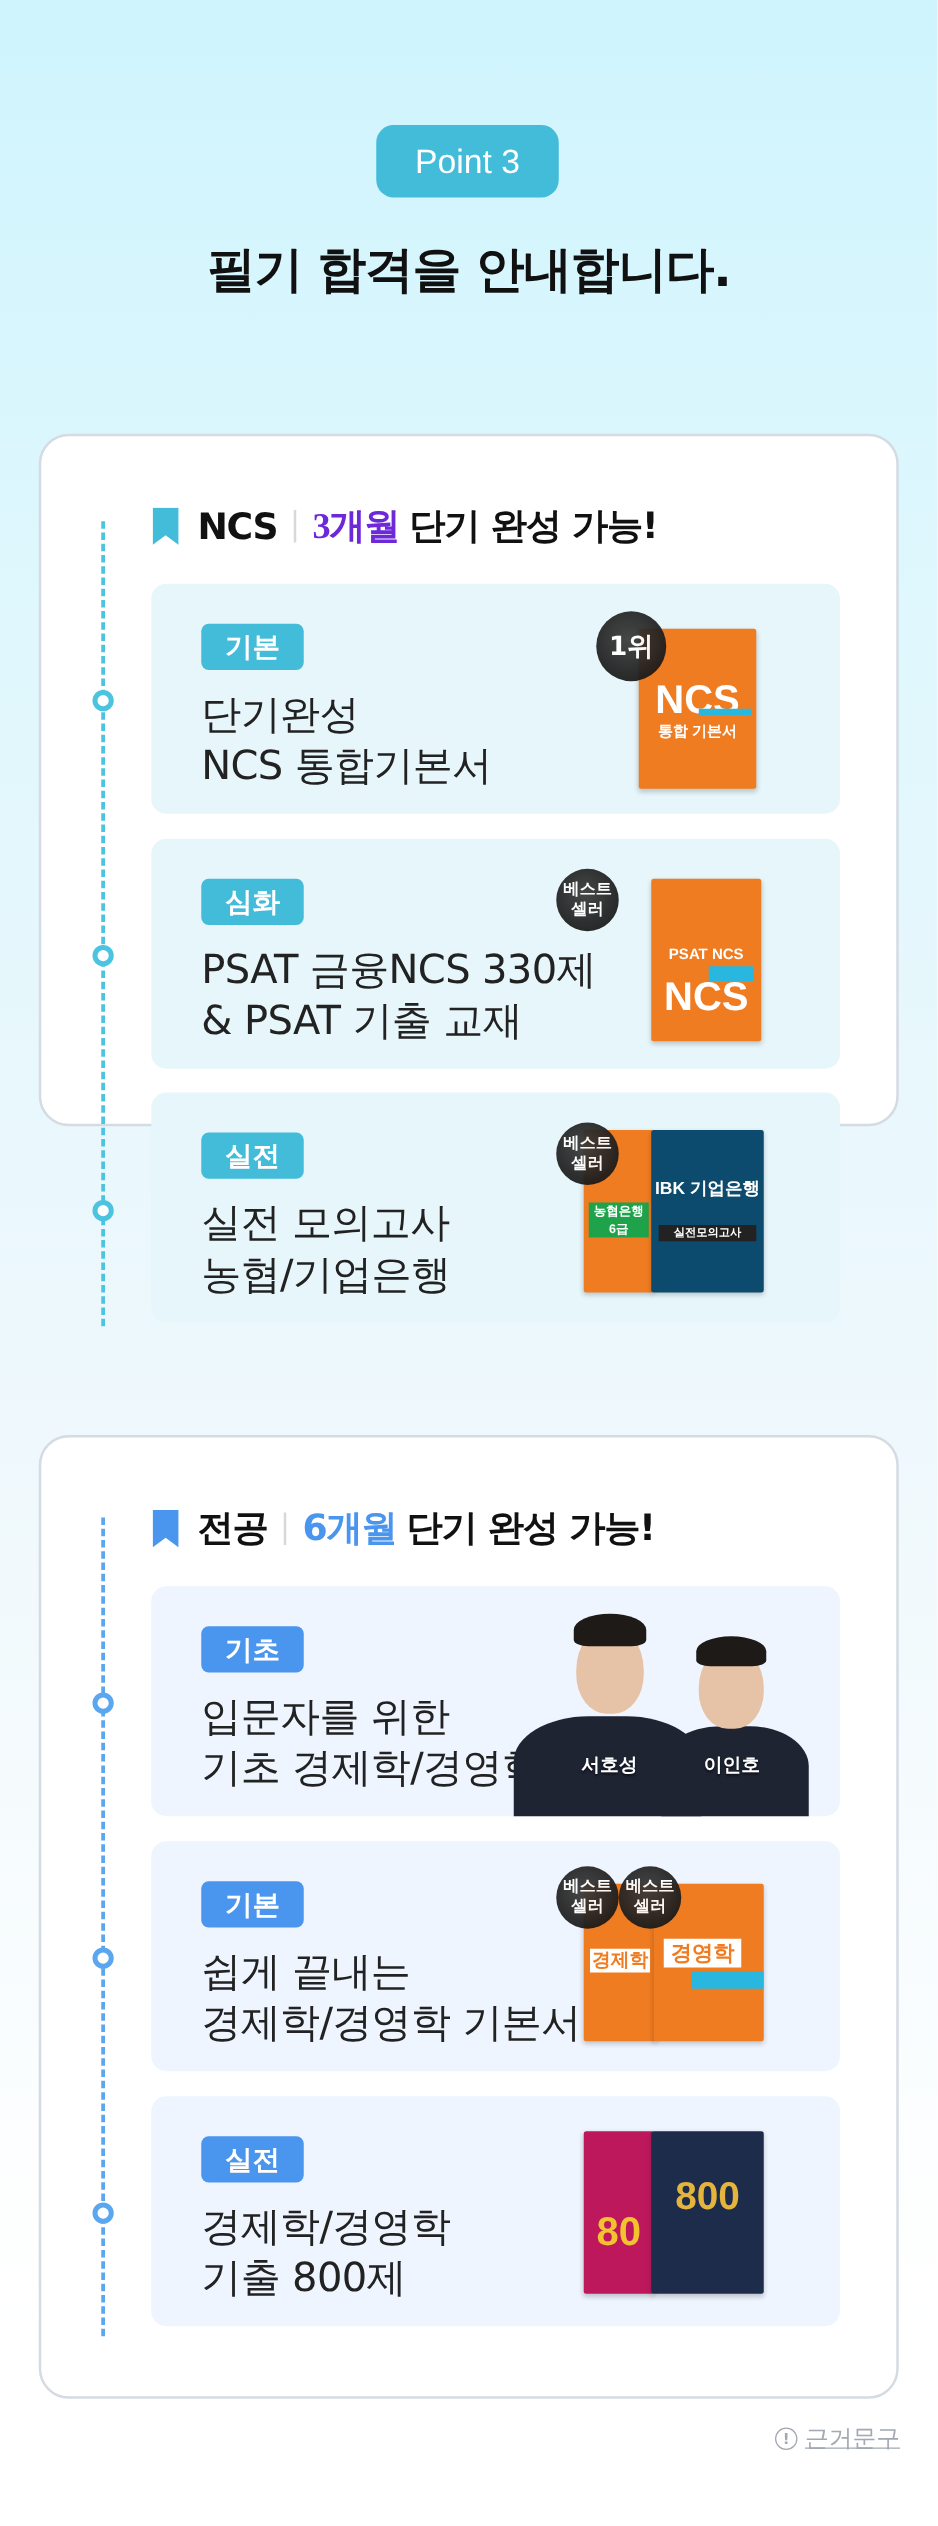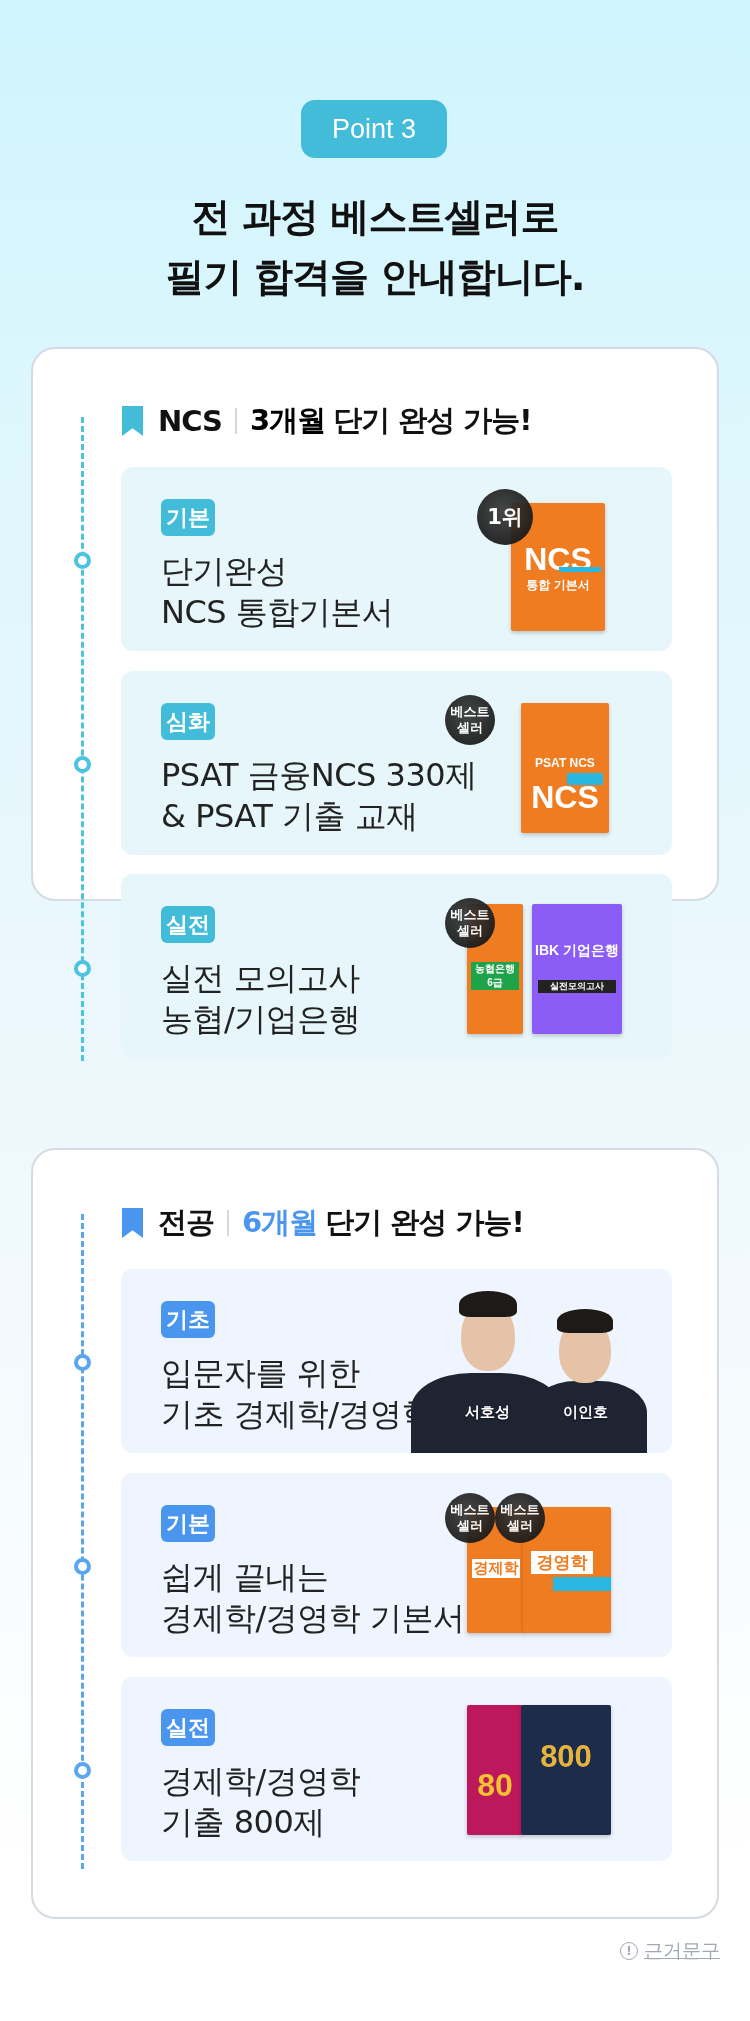--- a/index.html
+++ b/index.html
@@ -48,45 +48,45 @@
       display: flex; align-items: center; font-weight: bold; font-size: 29px; letter-spacing: -1px;
     }
     .c2 .card-title { top: 53px; }
     .bookmark {
       width: 21px; height: 30px; margin-right: 15px;
       clip-path: polygon(0 0, 100% 0, 100% 100%, 50% 74%, 0 100%);
     }
     .c1 .bookmark { background: #42bcd9; }
     .c2 .bookmark { background: #4a95ee; }
     .sep { width: 2px; height: 26px; background: #d8d8d8; margin: 0 13px; }
-    .accent-c1 { color: #000000; }
+    .accent-c1 { color: #6d28d9; font-family: Liberation Serif, serif; }
     .accent-c2 { color: #4a95ee; }
     .title-rest { margin-left: 8px; color: #111; }
     .item {
       position: absolute; left: 88px; width: 551px; height: 184px; border-radius: 12px;
     }
     .c1 .item { background: #e6f6fb; }
     .c2 .item { background: #eef5ff; }
     .tag {
-      position: absolute; left: 40px; top: 32px; height: 37px; padding: 0 5px;
+      position: absolute; left: 40px; top: 32px; height: 37px; padding: 0 19px;
       border-radius: 6px; color: #fff; font-weight: bold; font-size: 22px;
       display: flex; align-items: center;
     }
     .c1 .tag { background: #42bcd9; }
     .c2 .tag { background: #4a95ee; }
     .item-text {
       position: absolute; left: 40px; top: 84px; font-size: 32px; line-height: 41px;
       color: #222; letter-spacing: -0.5px;
     }
     .thumb { position: absolute; }
     .book {
       position: absolute; background: #f07c22; border-radius: 2px;
       box-shadow: 0 2px 4px rgba(0,0,0,0.2); overflow: hidden;
     }
-    .book.blue { background: #8b5cf6; margin-left: 11px; }
+    .book.blue { background: #0c4a6e; }
     .book.navy { background: #1c2c4a; }
     .book.teal { background: #be185d; }
     .book .big {
       position: absolute; left: 0; right: 0; text-align: center; color: #fff;
       font-weight: bold; font-family: "Liberation Sans", sans-serif;
     }
     .book .strip { position: absolute; left: 0; right: 0; height: 8px; background: #29b7e0; }
     .badge-circle {
       position: absolute; width: 62px; height: 62px; border-radius: 50%;
       background: radial-gradient(circle at 45% 40%, #3a3a3a, #0d0d0d);
@@ -111,21 +111,20 @@
       font-size: 12px; display: flex; align-items: center; justify-content: center;
       margin-right: 6px; font-weight: bold;
     }
     .footnote-link { text-decoration: underline; }
   </style>
 </head>
 <body>
 
 <div class="point-badge">Point 3</div>
 <div class="headline">
-  <div>전 과정 베스트셀러로</div>
   <div>필기 합격을 안내합니다.</div>
 </div>
 
 <div class="card c1">
   <div class="timeline"></div>
   <div class="dot" style="top:203px"></div>
   <div class="dot" style="top:407px"></div>
   <div class="dot" style="top:611px"></div>
 
   <div class="card-title">

